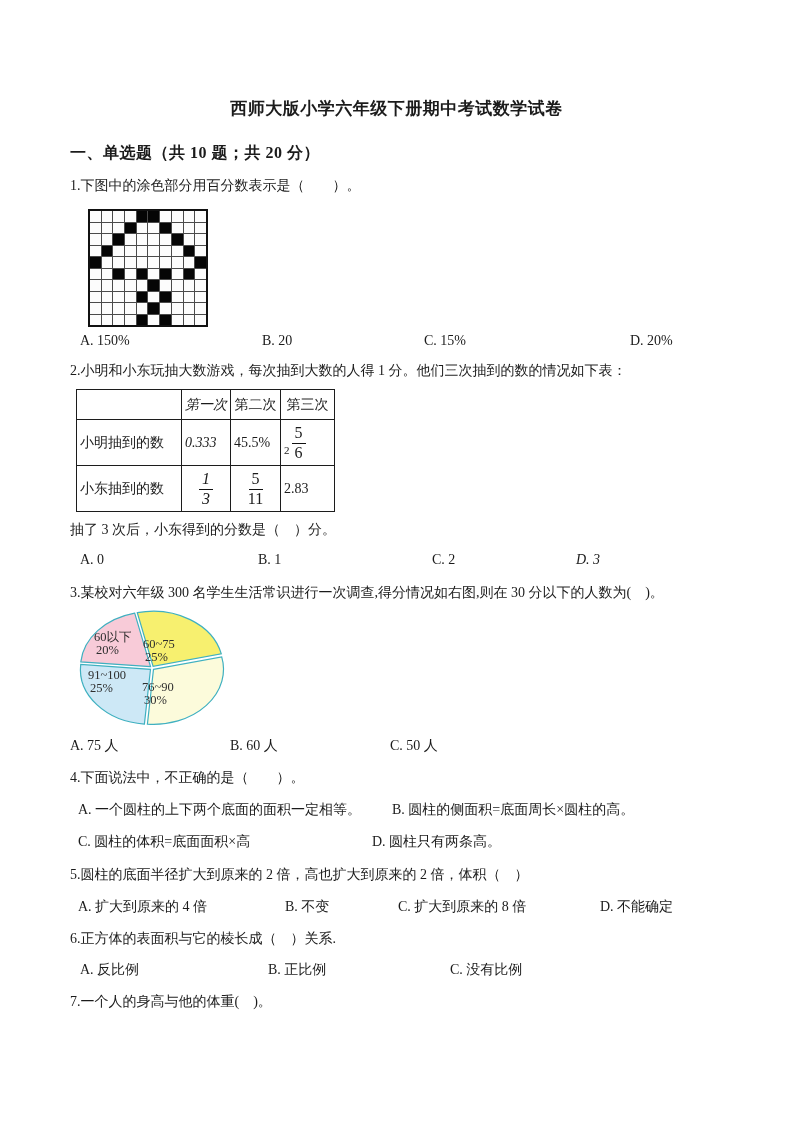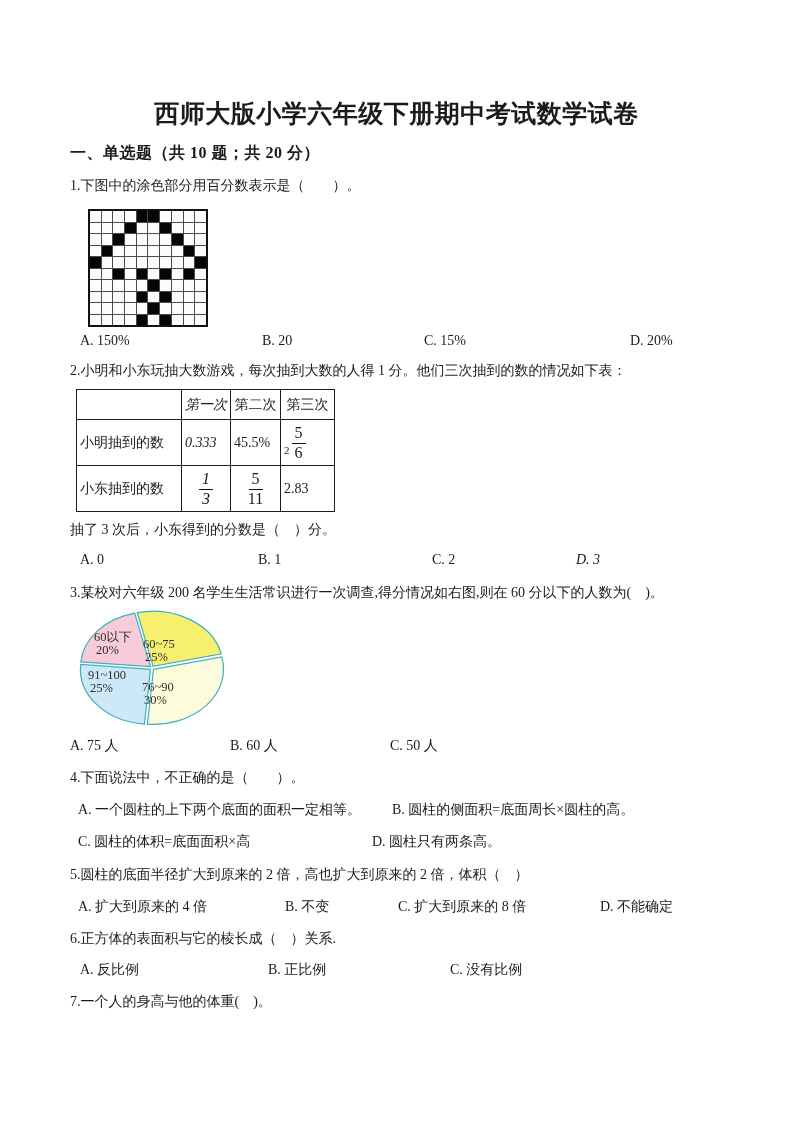--- a/index.html
+++ b/index.html
@@ -1,21 +1,21 @@
 <!DOCTYPE html>
 <html><head>
 <meta charset="utf-8">
 <style>
   html,body{margin:0;padding:0;background:#ffffff;}
   .page{
     position:relative;width:793px;height:1122px;background:#ffffff;
     font-family:"Liberation Serif","DejaVu Serif",serif;color:#1b1b1b;overflow:hidden;
   }
   .abs{position:absolute;margin:0;}
-  .title{left:0;width:100%;text-align:center;font-size:25px;font-weight:700;letter-spacing:0.5px;}
+  .title{left:0;width:100%;text-align:center;font-size:17px;font-weight:700;letter-spacing:0.5px;}
   .section{font-size:16px;font-weight:700;letter-spacing:0.5px;}
   .stem{font-size:14px;white-space:nowrap;}
   .optrow{left:0;width:793px;height:18px;}
   .optrow span{position:absolute;top:0;font-size:14px;white-space:nowrap;}
   
   .gridfig{
     display:grid;grid-template-columns:repeat(10,10.7px);grid-auto-rows:10.5px;
     gap:1px;background:#4a4a4a;border:2.5px solid #111;width:max-content;
   }
   .cell{background:#fcfcfc;}
@@ -197,21 +197,21 @@
 
   <p class="abs stem" style="top:521px;left:70px;">抽了 3 次后，小东得到的分数是（　）分。</p>
 
   <div class="abs optrow" style="top:552px;">
     <span style="left:80px;">A. 0</span>
     <span style="left:258px;">B. 1</span>
     <span style="left:432px;">C. 2</span>
     <span style="left:576px;font-style:italic;">D. 3</span>
   </div>
 
-  <p class="abs stem" style="top:584px;left:70px;">3.某校对六年级 200 名学生生活常识进行一次调查,得分情况如右图,则在 60 分以下的人数为(　)。</p>
+  <p class="abs stem" style="top:584px;left:70px;">3.某校对六年级 300 名学生生活常识进行一次调查,得分情况如右图,则在 30 分以下的人数为(　)。</p>
 
   <svg class="abs" id="pie-svg" style="top:608px;left:75px;" width="160" height="130" viewBox="0 0 160 130">
       <path d="M 78.1 58.3 L 62.3 4.7 A 70 55 0 0 1 146.3 45.9 Z" fill="#f7f06f" stroke="#3fb0c0" stroke-width="1.2"></path>
       <path d="M 78.5 61.3 L 146.7 48.9 A 70 55 0 0 1 72.4 116.1 Z" fill="#fcfbdb" stroke="#3fb0c0" stroke-width="1.2"></path>
       <path d="M 75.5 61.3 L 69.4 116.1 A 70 55 0 0 1 5.7 56.5 Z" fill="#cde8f6" stroke="#3fb0c0" stroke-width="1.2"></path>
       <path d="M 75.5 58.7 L 5.8 53.9 A 70 55 0 0 1 59.7 5.1 Z" fill="#f8cbd8" stroke="#3fb0c0" stroke-width="1.2"></path>
       <text x="68" y="40" font-size="12.5" fill="#2e2e2e">60~75</text>
       <text x="70" y="52.5" font-size="12.5" fill="#2e2e2e">25%</text>
       <text x="67" y="83" font-size="12.5" fill="#2e2e2e">76~90</text>
       <text x="69" y="95.5" font-size="12.5" fill="#2e2e2e">30%</text>

